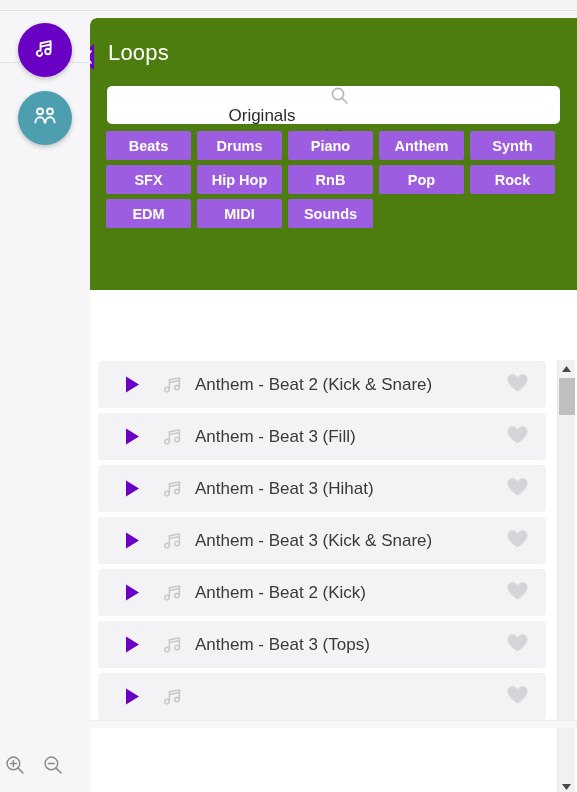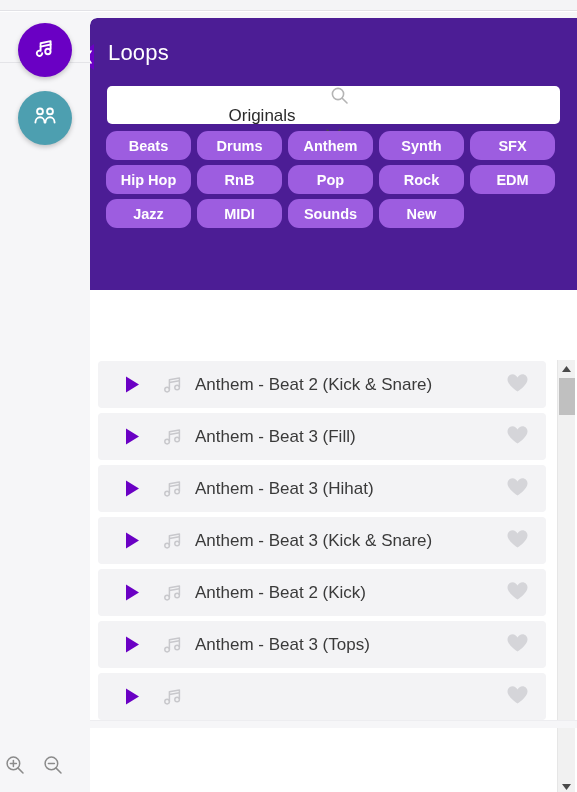--- a/index.html
+++ b/index.html
@@ -105,21 +105,21 @@
     height: 774px;
     background: #ffffff;
     border-radius: 7px 0 0 0;
     overflow: hidden;
   }
   #panel-header-zone {
     position: absolute;
     top: 0; left: 0;
     width: 487px;
     height: 272px;
-    background: #4c1d95;
+    background: #4d7c0f;
     border-radius: 7px 0 0 0;
   }
   #panel-collapse-chevron {
     position: absolute;
     top: 26px;
     left: -9px;
     width: 14px;
     height: 26px;
     cursor: pointer;
     z-index: 5;
@@ -178,21 +178,21 @@
     left: 16px;
     width: 457px;
     display: flex;
     flex-wrap: wrap;
     gap: 5px 6px;
   }
   .tag-chip {
     width: 85px;
     height: 29px;
     background: #9d5de0;
-    border-radius: 11px;
+    border-radius: 2px;
     color: #ffffff;
     font-size: 14.5px;
     font-weight: bold;
     display: flex;
     align-items: center;
     justify-content: center;
     cursor: pointer;
     box-sizing: border-box;
     user-select: none;
   }
@@ -402,32 +402,31 @@
               <line x1="3.2" y1="3.2" x2="15.8" y2="15.8" stroke="#4a4a4a" stroke-width="1.7" stroke-linecap="round"></line>
               <line x1="15.8" y1="3.2" x2="3.2" y2="15.8" stroke="#4a4a4a" stroke-width="1.7" stroke-linecap="round"></line>
             </svg>
           </span>
         </div>
       </div>
 
       <div id="tag-grid">
           <div class="tag-chip">Beats</div>
           <div class="tag-chip">Drums</div>
+          <div class="tag-chip">Piano</div>
           <div class="tag-chip">Anthem</div>
           <div class="tag-chip">Synth</div>
           <div class="tag-chip">SFX</div>
           <div class="tag-chip">Hip Hop</div>
           <div class="tag-chip">RnB</div>
           <div class="tag-chip">Pop</div>
           <div class="tag-chip">Rock</div>
           <div class="tag-chip">EDM</div>
-          <div class="tag-chip">Jazz</div>
           <div class="tag-chip">MIDI</div>
           <div class="tag-chip">Sounds</div>
-          <div class="tag-chip">New</div>
         </div>
 
       <div id="scale-selector">
         <span id="scale-label">Any scale</span>
         <span id="scale-chevron-icon">
           <svg width="20" height="13" viewBox="0 0 20 13">
             <path d="M3 3 L10 10 L17 3" fill="none" stroke="#ffffff" stroke-width="3" stroke-linecap="round" stroke-linejoin="round"></path>
           </svg>
         </span>
       </div>

